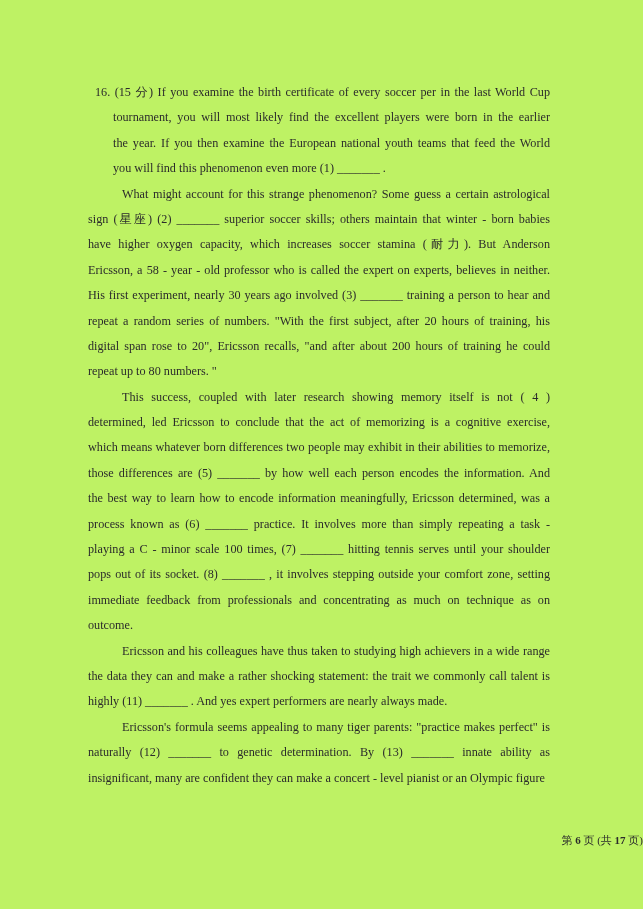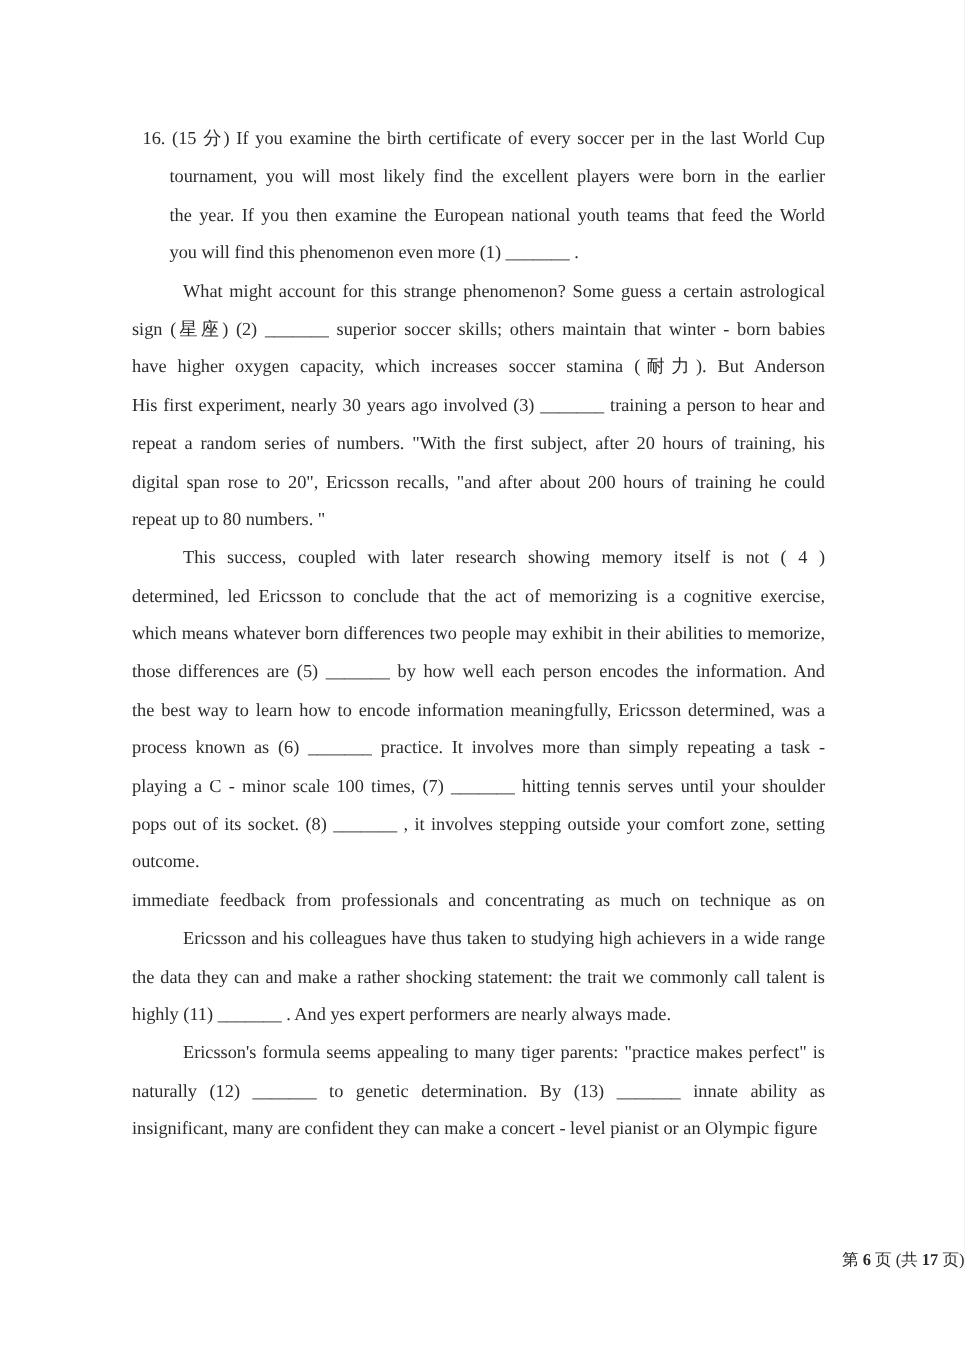--- a/index.html
+++ b/index.html
@@ -5,21 +5,21 @@
   html, body {
     margin: 0;
     padding: 0;
     background: #e9e9e9;
   }
   .page {
     position: relative;
     width: 643px;
     height: 909px;
     margin: 0 auto;
-    background: #ffffff;
+    background: #bef264;
     overflow: hidden;
     font-family: "Liberation Serif", "DejaVu Serif", serif;
     color: #2b2b2b;
   }
   .content {
     position: absolute;
     left: 88px;
     top: 80px;
     width: 462px;
     font-size: 12.2px;
@@ -69,36 +69,37 @@
   <div class="para para-item">
         <div class="line para-first">16. (15 分) If you examine the birth certificate of every soccer per in the last World Cup</div>
         <div class="line">tournament, you will most likely find the excellent players were born in the earlier months of</div>
         <div class="line">the year. If you then examine the European national youth teams that feed the World Cup,</div>
         <div class="line para-last">you will find this phenomenon even more (1) _______ .</div>
       </div>
       <div class="para para-body">
         <div class="line para-first">What might account for this strange phenomenon? Some guess a certain astrological</div>
         <div class="line">sign (星座) (2) _______ superior soccer skills; others maintain that winter - born babies</div>
         <div class="line">have higher oxygen capacity, which increases soccer stamina (耐力). But Anderson</div>
+        <div class="line">Ericsson, a 58 - year - old professor who is called the expert on experts, believes in neither.</div>
         <div class="line">His first experiment, nearly 30 years ago involved (3) _______ training a person to hear and</div>
         <div class="line">repeat a random series of numbers. "With the first subject, after 20 hours of training, his</div>
         <div class="line">digital span rose to 20", Ericsson recalls, "and after about 200 hours of training he could</div>
         <div class="line para-last">repeat up to 80 numbers. "</div>
       </div>
       <div class="para para-body">
         <div class="line para-first">This success, coupled with later research showing memory itself is not ( 4 )</div>
         <div class="line">determined, led Ericsson to conclude that the act of memorizing is a cognitive exercise,</div>
         <div class="line">which means whatever born differences two people may exhibit in their abilities to memorize,</div>
         <div class="line">those differences are (5) _______ by how well each person encodes the information. And</div>
         <div class="line">the best way to learn how to encode information meaningfully, Ericsson determined, was a</div>
         <div class="line">process known as (6) _______ practice. It involves more than simply repeating a task -</div>
         <div class="line">playing a C - minor scale 100 times, (7) _______ hitting tennis serves until your shoulder</div>
         <div class="line">pops out of its socket. (8) _______ , it involves stepping outside your comfort zone, setting</div>
+        <div class="line">immediate feedback from professionals and concentrating as much on technique as on</div>
         <div class="line para-last">outcome.</div>
-        <div class="line">immediate feedback from professionals and concentrating as much on technique as on</div>
       </div>
       <div class="para para-body">
         <div class="line para-first">Ericsson and his colleagues have thus taken to studying high achievers in a wide range of</div>
         <div class="line">the data they can and make a rather shocking statement: the trait we commonly call talent is</div>
         <div class="line para-last">highly (11) _______ . And yes expert performers are nearly always made.</div>
       </div>
       <div class="para para-body">
         <div class="line para-first">Ericsson's formula seems appealing to many tiger parents: "practice makes perfect" is</div>
         <div class="line">naturally (12) _______ to genetic determination. By (13) _______ innate ability as</div>
         <div class="line para-last">insignificant, many are confident they can make a concert - level pianist or an Olympic figure</div>

